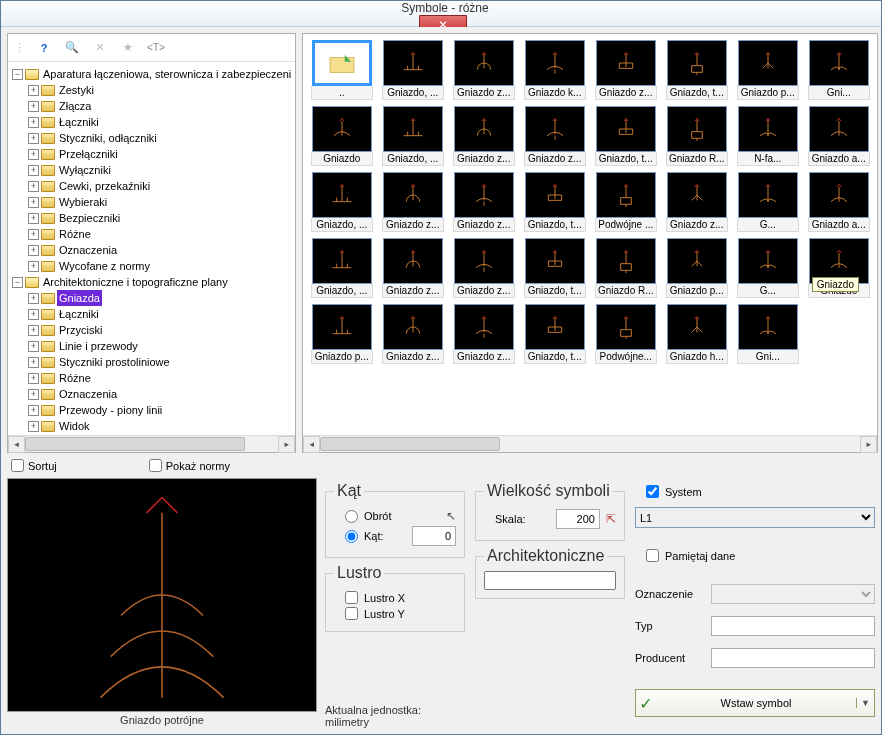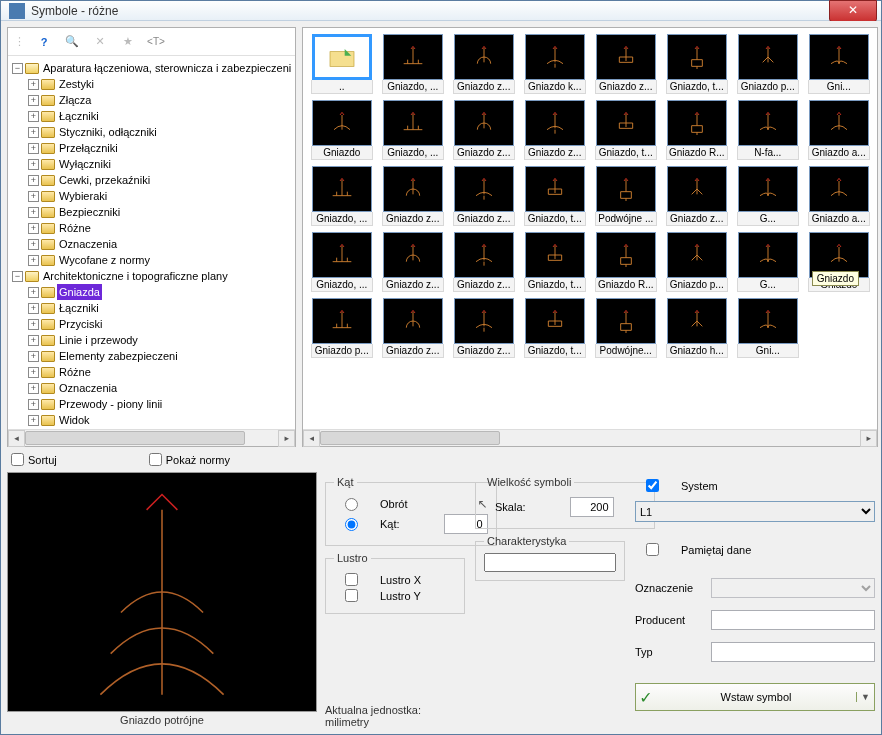--- a/index.html
+++ b/index.html
@@ -1,19 +1,19 @@
 <!DOCTYPE html>
 <html><head>
 <meta charset="utf-8">
 <style>
 * { box-sizing: border-box; margin: 0; padding: 0; }
 body { font-family: "Segoe UI", Tahoma, sans-serif; font-size: 11px; background: #fff; width: 882px; height: 735px; overflow: hidden; }
 
 .window { width: 882px; height: 735px; border: 1px solid #5a7ca0; display: flex; flex-direction: column; }
-.titlebar { height: 20px; background: linear-gradient(#fdfefe, #e8f0f7); display: flex; align-items: center; padding: 0 0 0 8px; border-bottom: 1px solid #c0d0e0; }
+.titlebar { height: 26px; background: linear-gradient(#fdfefe, #e8f0f7); display: flex; align-items: center; padding: 0 0 0 8px; border-bottom: 1px solid #c0d0e0; flex-direction: column; }
 .titlebar .app-icon { width: 16px; height: 16px; background: #4a7bb0; margin-right: 6px; }
 .titlebar .title { flex: 1; color: #333; font-size: 12px; }
 .close-btn { width: 48px; height: 22px; background: linear-gradient(#e57373, #c93030); border: 1px solid #8a2020; border-radius: 0 0 3px 3px; color: #fff; text-align: center; line-height: 18px; font-size: 12px; margin-right: 4px; cursor: pointer; }
 
 .body-area { flex: 1; display: flex; flex-direction: column; padding: 6px; gap: 4px; background: #f0f0f0; overflow: hidden; }
 
 .top-panels { display: flex; gap: 6px; height: 420px; }
 .left-panel { width: 310px; display: flex; flex-direction: column; border: 1px solid #b0b0b0; background: #fff; }
 .toolbar { height: 28px; display: flex; align-items: center; padding: 2px 6px; gap: 10px; border-bottom: 1px solid #e0e0e0; }
 .toolbar .ticon { width: 18px; height: 18px; cursor: pointer; display: inline-flex; align-items: center; justify-content: center; }
@@ -52,22 +52,22 @@
 .preview-box { flex: 1; background: #000; border: 1px solid #999; position: relative; }
 .preview-caption { text-align: center; padding: 2px; font-size: 11px; color: #333; }
 
 .props-col { flex: 1; display: flex; gap: 10px; padding-top: 4px; }
 .col-a, .col-b, .col-c { display: flex; flex-direction: column; gap: 6px; }
 .col-a { width: 140px; }
 .col-b { width: 150px; }
 .col-c { flex: 1; }
 
 fieldset { border: 1px solid #ccc; padding: 6px 8px 8px 8px; }
-legend { font-size: 11px; color: #333; padding: 0 3px; }
-.field-row { display: flex; align-items: center; gap: 22px; margin: 3px 0; padding-left: 11px; }
+legend { font-size: 16px; color: #333; padding: 0 3px; }
+.field-row { display: flex; align-items: center; gap: 6px; margin: 3px 0; padding-left: 11px; }
 .field-row input[type=text] { width: 44px; height: 20px; border: 1px solid #abadb3; padding: 0 4px; text-align: right; font-size: 11px; }
 .field-row input[type=radio], .field-row input[type=checkbox] { width: 13px; height: 13px; }
 .wide-input { width: 140px !important; text-align: left !important; }
 select { height: 21px; border: 1px solid #7b9ebd; font-size: 11px; width: 100%; }
 .metarow { display: flex; align-items: center; gap: 4px; margin: 3px 0; }
 .metarow .lbl { width: 72px; }
 .metarow input, .metarow select { flex: 1; height: 20px; border: 1px solid #abadb3; font-size: 11px; padding: 0 3px; background: #fff; }
 
 .insert-btn { display: flex; align-items: center; height: 28px; border: 1px solid #8aa060; background: linear-gradient(#fdfdfd, #eef0e8); cursor: pointer; }
 .insert-btn .chk { width: 20px; text-align: center; color: #2a8a2a; font-size: 16px; }
@@ -229,21 +229,21 @@
                       <div class="row">
                         <span class="expander">+</span>
                         <span class="folder-icon"></span>
                         <span class="label">Linie i przewody</span>
                       </div>
                     </li>
                     <li>
                       <div class="row">
                         <span class="expander">+</span>
                         <span class="folder-icon"></span>
-                        <span class="label">Elementy zabezpieczeni</span>
+                        <span class="label">Styczniki prostoliniowe</span>
                       </div>
                     </li>
                     <li>
                       <div class="row">
                         <span class="expander">+</span>
                         <span class="folder-icon"></span>
                         <span class="label">Różne</span>
                       </div>
                     </li>
                     <li>
@@ -788,21 +788,21 @@
           <fieldset>
             <legend>Wielkość symboli</legend>
             <div class="field-row">
               <span>Skala:</span>
               <span style="flex:1"></span>
               <input type="text" value="200" style="">
               <span style="color:#c04040;font-size:12px;cursor:pointer">⇱</span>
             </div>
           </fieldset>
           <fieldset>
-            <legend>Charakterystyka</legend>
+            <legend>Architektoniczne</legend>
             <input type="text" class="wide-input" style="width: 100% !important;">
           </fieldset>
         </div>
 
         <div class="col-c">
           <div class="field-row">
               <input type="checkbox" checked="" style=""> 
               <span>System</span>
             </div>
           <select><option>L1</option></select>
@@ -810,25 +810,25 @@
           <div class="field-row">
               <input type="checkbox" style=""> 
               <span>Pamiętaj dane</span>
             </div>
           <div style="height:4px"></div>
           <div class="metarow">
               <span class="lbl">Oznaczenie</span>
               <select disabled="" style="background:#f0f0f0"><option></option></select>
             </div>
           <div class="metarow">
-              <span class="lbl">Producent</span>
+              <span class="lbl">Typ</span>
               <input type="text" style="">
             </div>
           <div class="metarow">
-              <span class="lbl">Typ</span>
+              <span class="lbl">Producent</span>
               <input type="text" style="">
             </div>
           <div style="height:6px"></div>
           <div class="insert-btn">
             <span class="chk">✓</span>
             <span class="txt">Wstaw symbol</span>
             <span class="dd">▼</span>
           </div>
         </div>
       </div>

